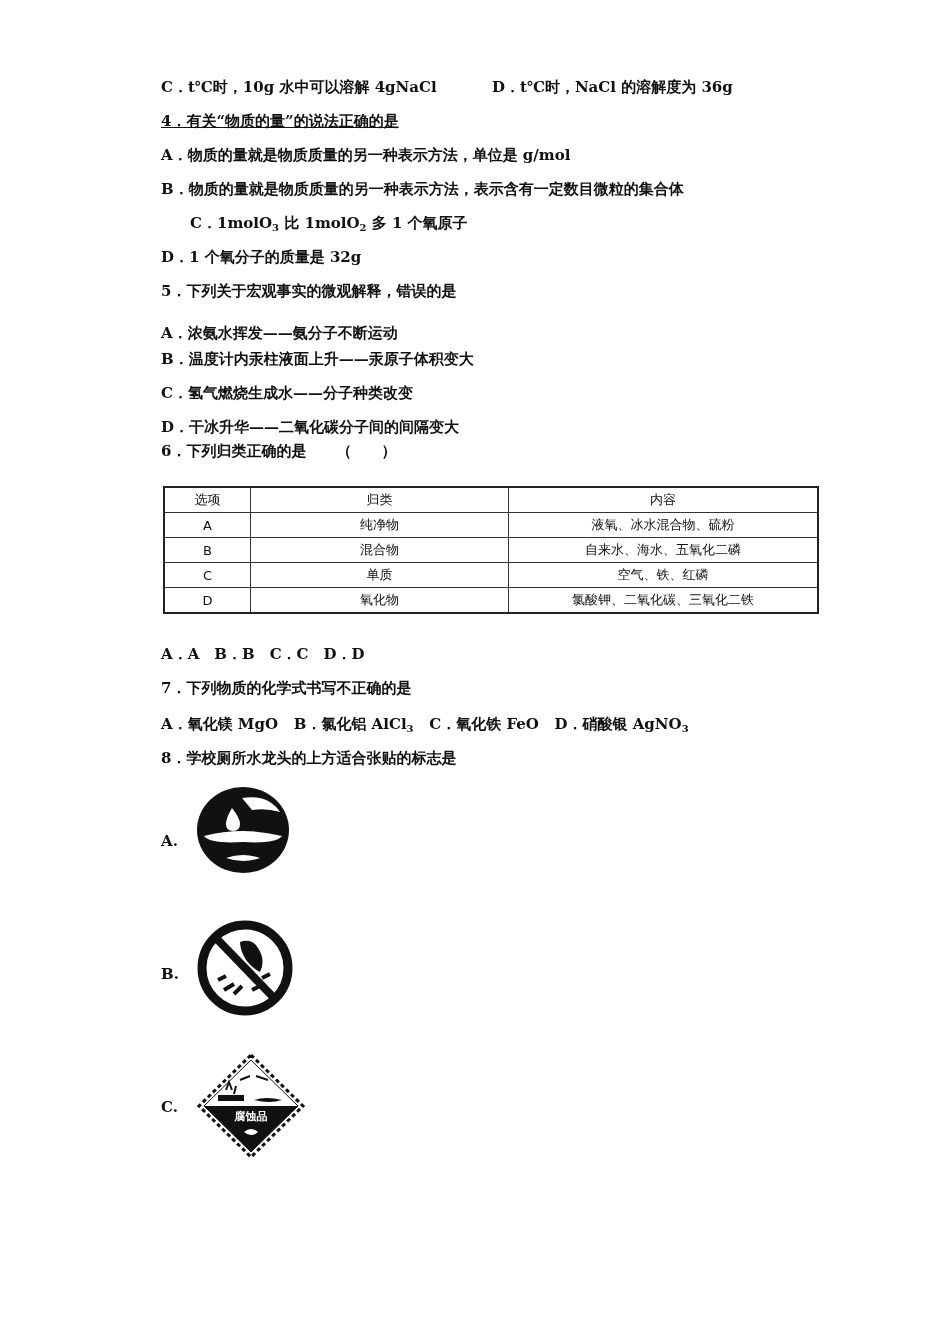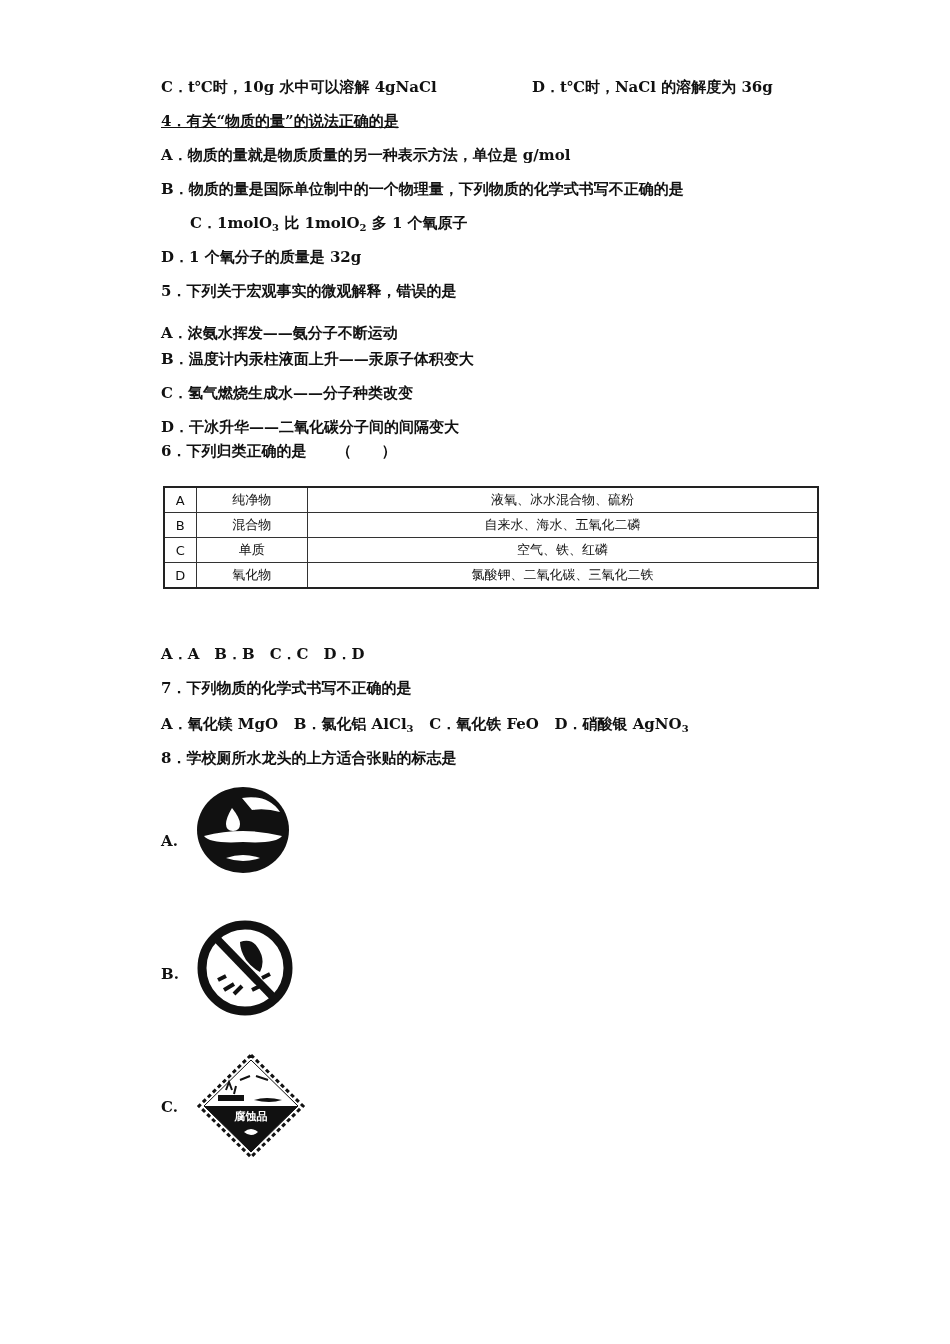--- a/index.html
+++ b/index.html
@@ -1,53 +1,58 @@
 <!DOCTYPE html>
 <html><head>
 <meta charset="utf-8">
 <style>
   html, body { margin: 0; padding: 0; background: #ffffff; }
   body { width: 950px; height: 1344px; position: relative; overflow: hidden;
          font-family: "DejaVu Serif", "Liberation Serif", serif; color: #111; }
   .line { position: absolute; left: 161px; font-size: 15px; font-weight: bold; white-space: nowrap; line-height: 20px; }
   .line .sub { font-size: 10px; vertical-align: -3px; }
-  .colD { position: absolute; left: 492px; margin-left: 40px; }
+  .colD { position: absolute; left: 492px; }
   table.cls { position: absolute; left: 163px; top: 486px; width: 656px; border-collapse: collapse;
               font-family: "DejaVu Sans", sans-serif; font-size: 13px; border: 2px solid #222; }
   table.cls td { border: 1px solid #333; height: 24px; text-align: center; padding: 0; font-weight: normal; }
   table.cls td.c0 { width: 85px; }
   table.cls td.c1 { width: 257px; }
   .opt-label { position: absolute; left: 161px; font-size: 15px; font-weight: bold; }
   .sign { position: absolute; text-align: right; }
 </style>
 </head>
 <body>
 
 <div class="line" style="top:77px;text-align:center;">
   <span>C．t℃时，10g 水中可以溶解 4gNaCl</span>
   <span class="colD" style="left:331px;">D．t℃时，NaCl 的溶解度为 36g</span>
 </div>
 
 <div class="line" style="top:111px;text-decoration:underline;">4．有关“物质的量”的说法正确的是</div>
 <div class="line" style="top:145px;">A．物质的量就是物质质量的另一种表示方法，单位是 g/mol</div>
-<div class="line" style="top:179px;">B．物质的量是国际单位制中的一个物理量，下列物质的化学式书写不正确的是</div>
+<div class="line" style="top:179px;">B．物质的量就是物质质量的另一种表示方法，表示含有一定数目微粒的集合体</div>
 <div class="line" style="top:213px;margin-left:29px;">
   <span>C．1molO</span><span class="sub">3</span><span> 比 1molO</span><span class="sub">2</span><span> 多 1 个氧原子</span>
 </div>
 <div class="line" style="top:247px;">D．1 个氧分子的质量是 32g</div>
 
 <div class="line" style="top:281px;">5．下列关于宏观事实的微观解释，错误的是</div>
 <div class="line" style="top:323px;">A．浓氨水挥发——氨分子不断运动</div>
 <div class="line" style="top:349px;">B．温度计内汞柱液面上升——汞原子体积变大</div>
 <div class="line" style="top:383px;">C．氢气燃烧生成水——分子种类改变</div>
 <div class="line" style="top:417px;">D．干冰升华——二氧化碳分子间的间隔变大</div>
 
 <div class="line" style="top:441px;text-align:center;">6．下列归类正确的是　　（　　）</div>
 <table class="cls">
   <tbody>
+      <tr>
+    <td class="c0">选项</td>
+    <td class="c1">归类</td>
+    <td>内容</td>
+  </tr>
   <tr>
     <td>A</td>
     <td>纯净物</td>
     <td>液氧、冰水混合物、硫粉</td>
   </tr>
   <tr>
     <td>B</td>
     <td>混合物</td>
     <td>自来水、海水、五氧化二磷</td>
   </tr>

